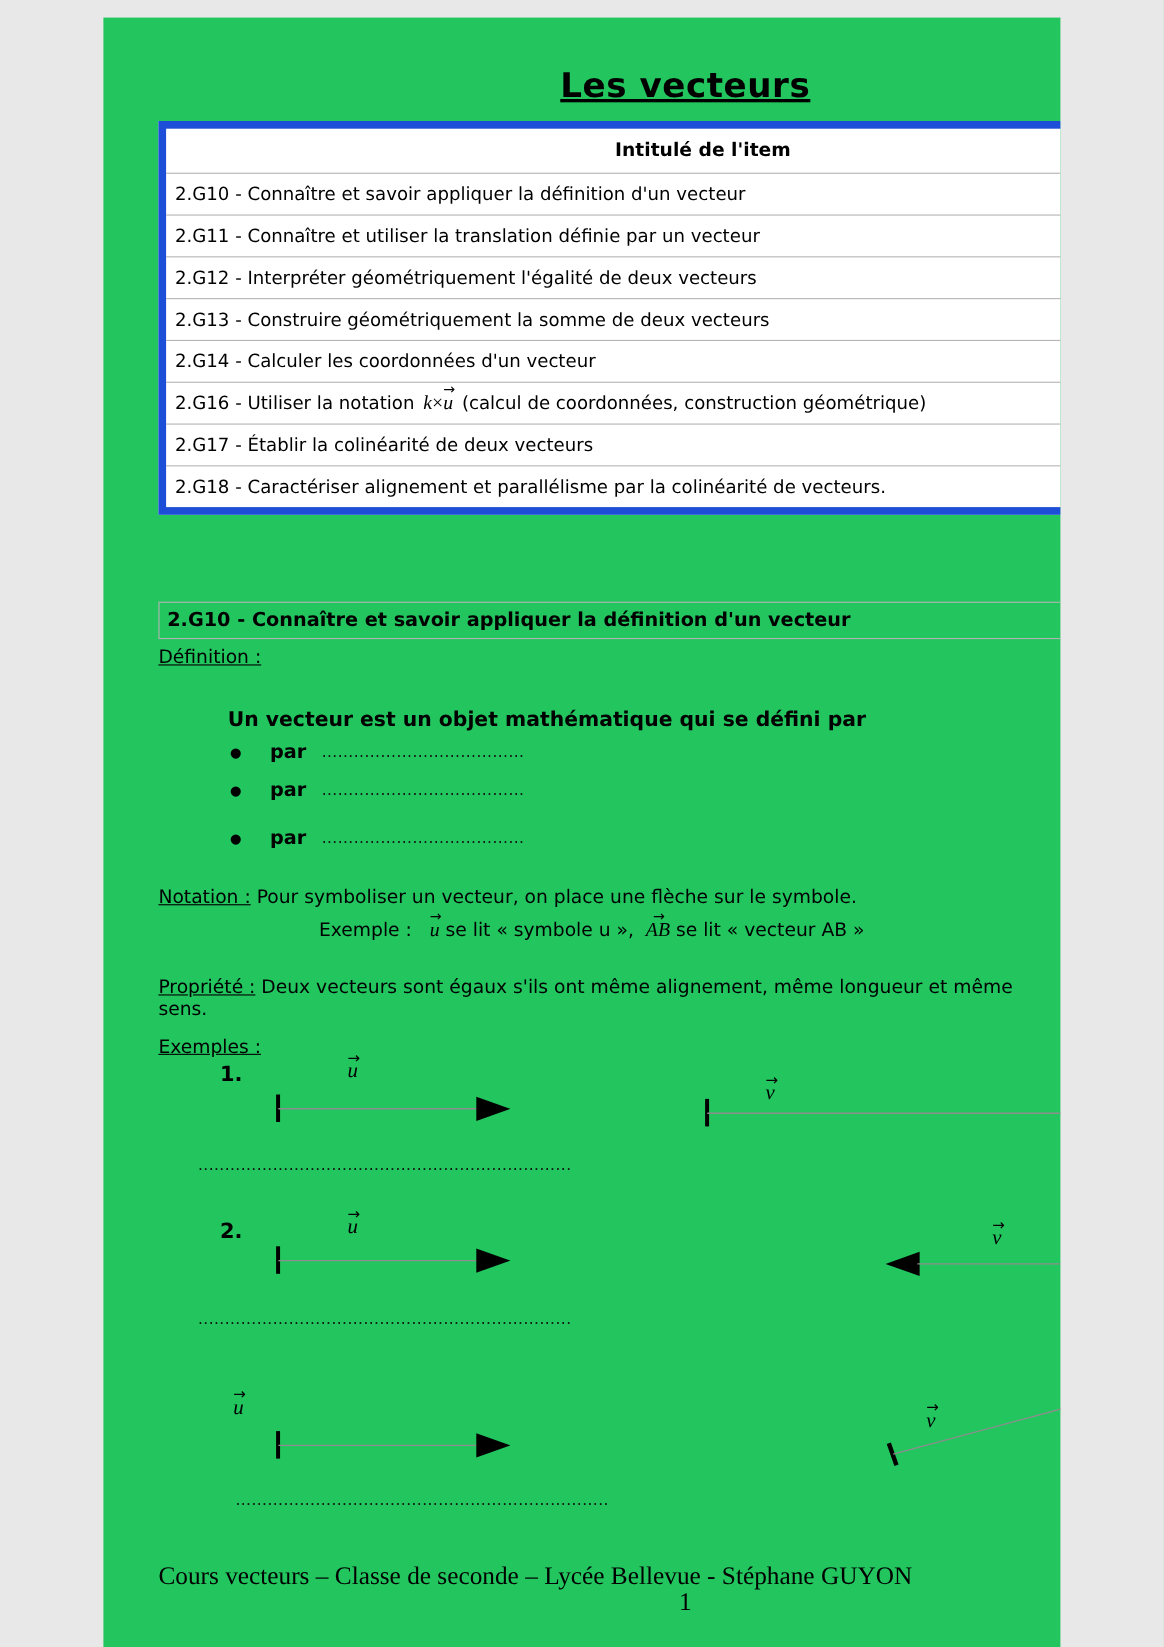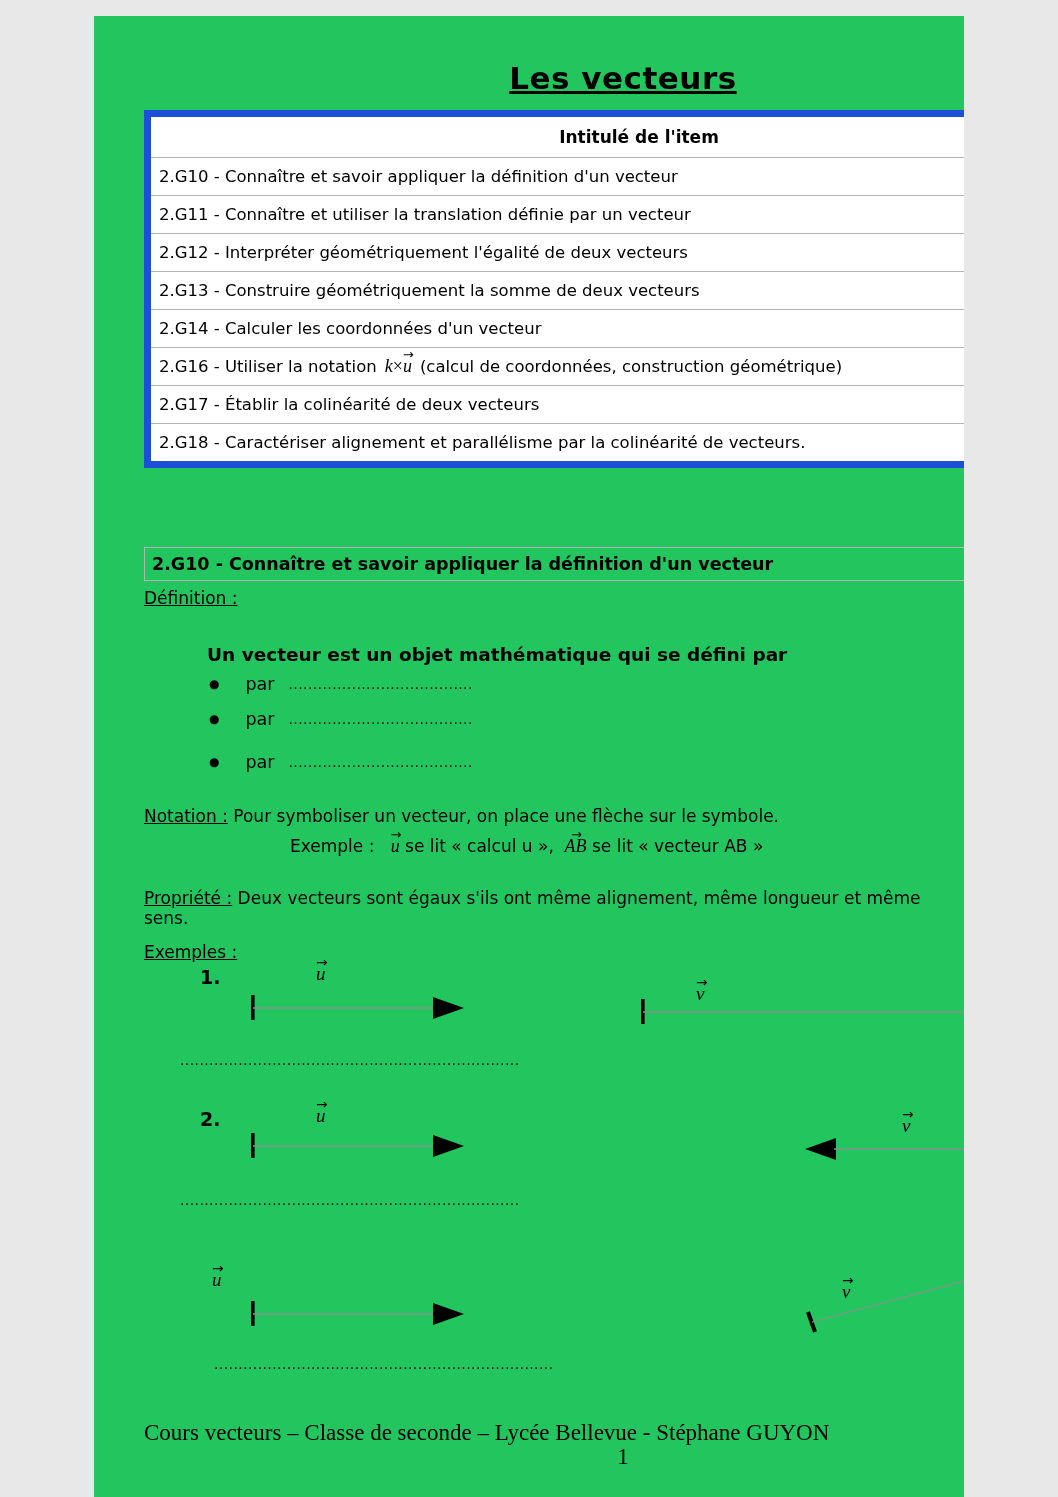--- a/index.html
+++ b/index.html
@@ -63,21 +63,21 @@
   }
   .lbl-underline{text-decoration:underline;}
   .txt{font-size:17px;}
   .bold{font-weight:bold;}
   .dots{
     font-size:14px;color:#111;letter-spacing:0.4px;
     white-space:nowrap;overflow:hidden;
   }
   .bullet-row{display:flex;align-items:center;gap:0;}
   .bullet-glyph{font-size:12px;margin-right:26px;}
-  .bullet-word{font-weight:normal;font-size:17.5px;margin-right:14px;}
+  .bullet-word{font-weight:bold;font-size:17.5px;margin-right:14px;}
   .num{font-weight:bold;font-size:19px;}
   .veclabel{font-size:19px;}
   .footer{
     font-family:"Liberation Serif",serif;
     font-size:23px;
   }
   svg{display:block;}
 </style>
 </head>
 <body>
@@ -140,21 +140,21 @@
     <span class="dots">......................................</span>
   </div>
 
   <div class="abs txt" style="left:50px;top:790px;">
     <span class="lbl-underline">Notation :</span>
     <span>Pour symboliser un vecteur, on place une flèche sur le symbole.</span>
   </div>
   <div class="abs txt" style="left:196px;top:820px;">
     <span>Exemple :</span>&nbsp;&nbsp;
     <span class="vec" style="font-size:18px;"><span class="arr">→</span><span>u</span></span>
-    <span>se lit « calcul u »,</span>&nbsp;
+    <span>se lit « symbole u »,</span>&nbsp;
     <span class="vec" style="font-size:18px;"><span class="arr">→</span><span>AB</span></span>
     <span>se lit « vecteur AB »</span>
   </div>
 
   <div class="abs txt" style="left:50px;top:872px;">
     <span class="lbl-underline">Propriété :</span>
     <span>Deux vecteurs sont égaux s'ils ont même alignement, même longueur et même sens.</span>
   </div>
 
   <div class="abs txt" style="left:50px;top:926px;">

